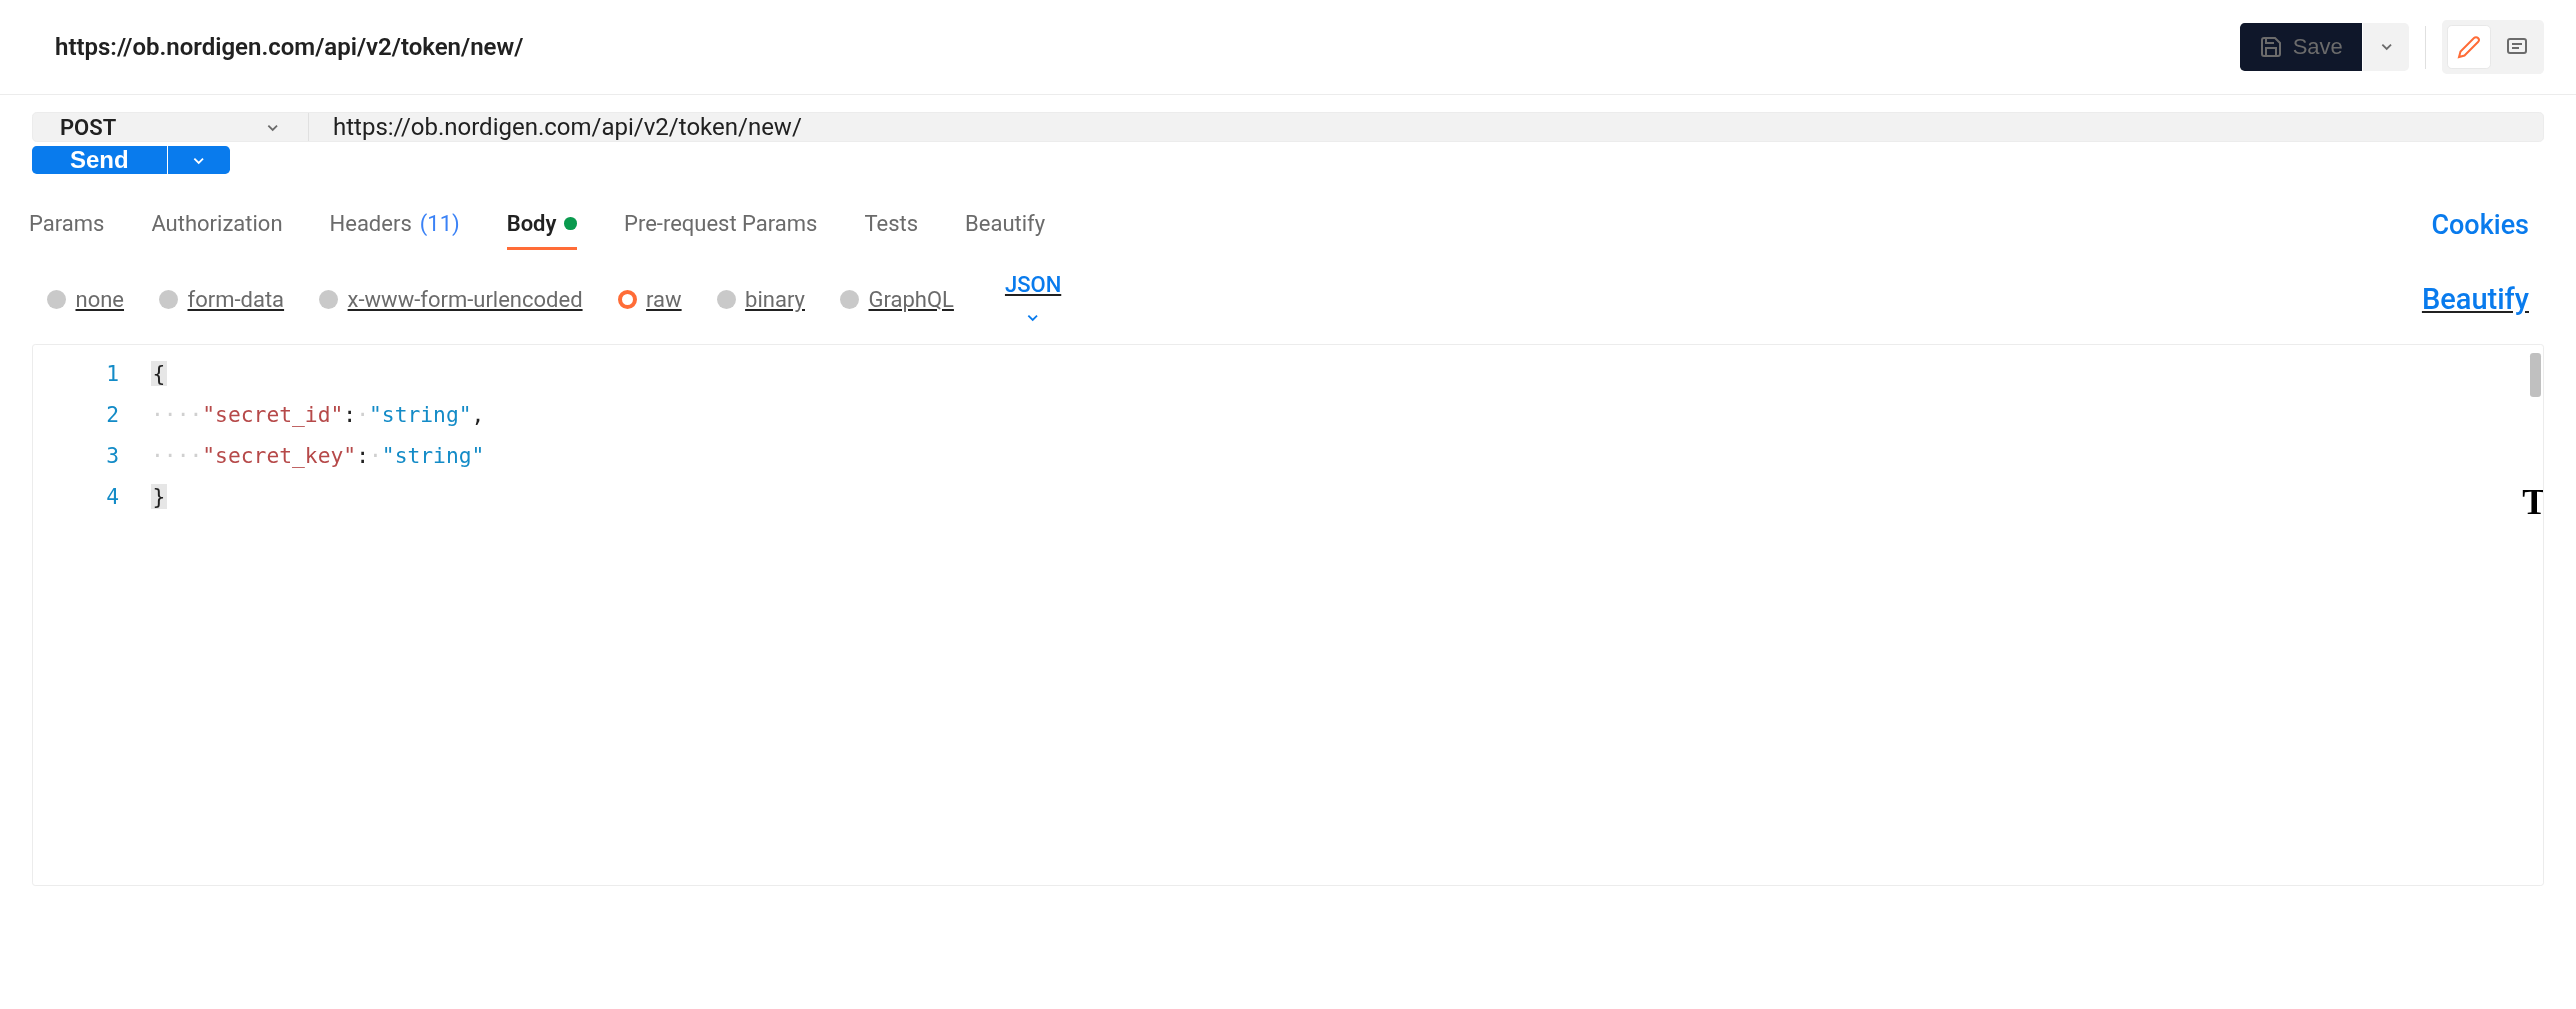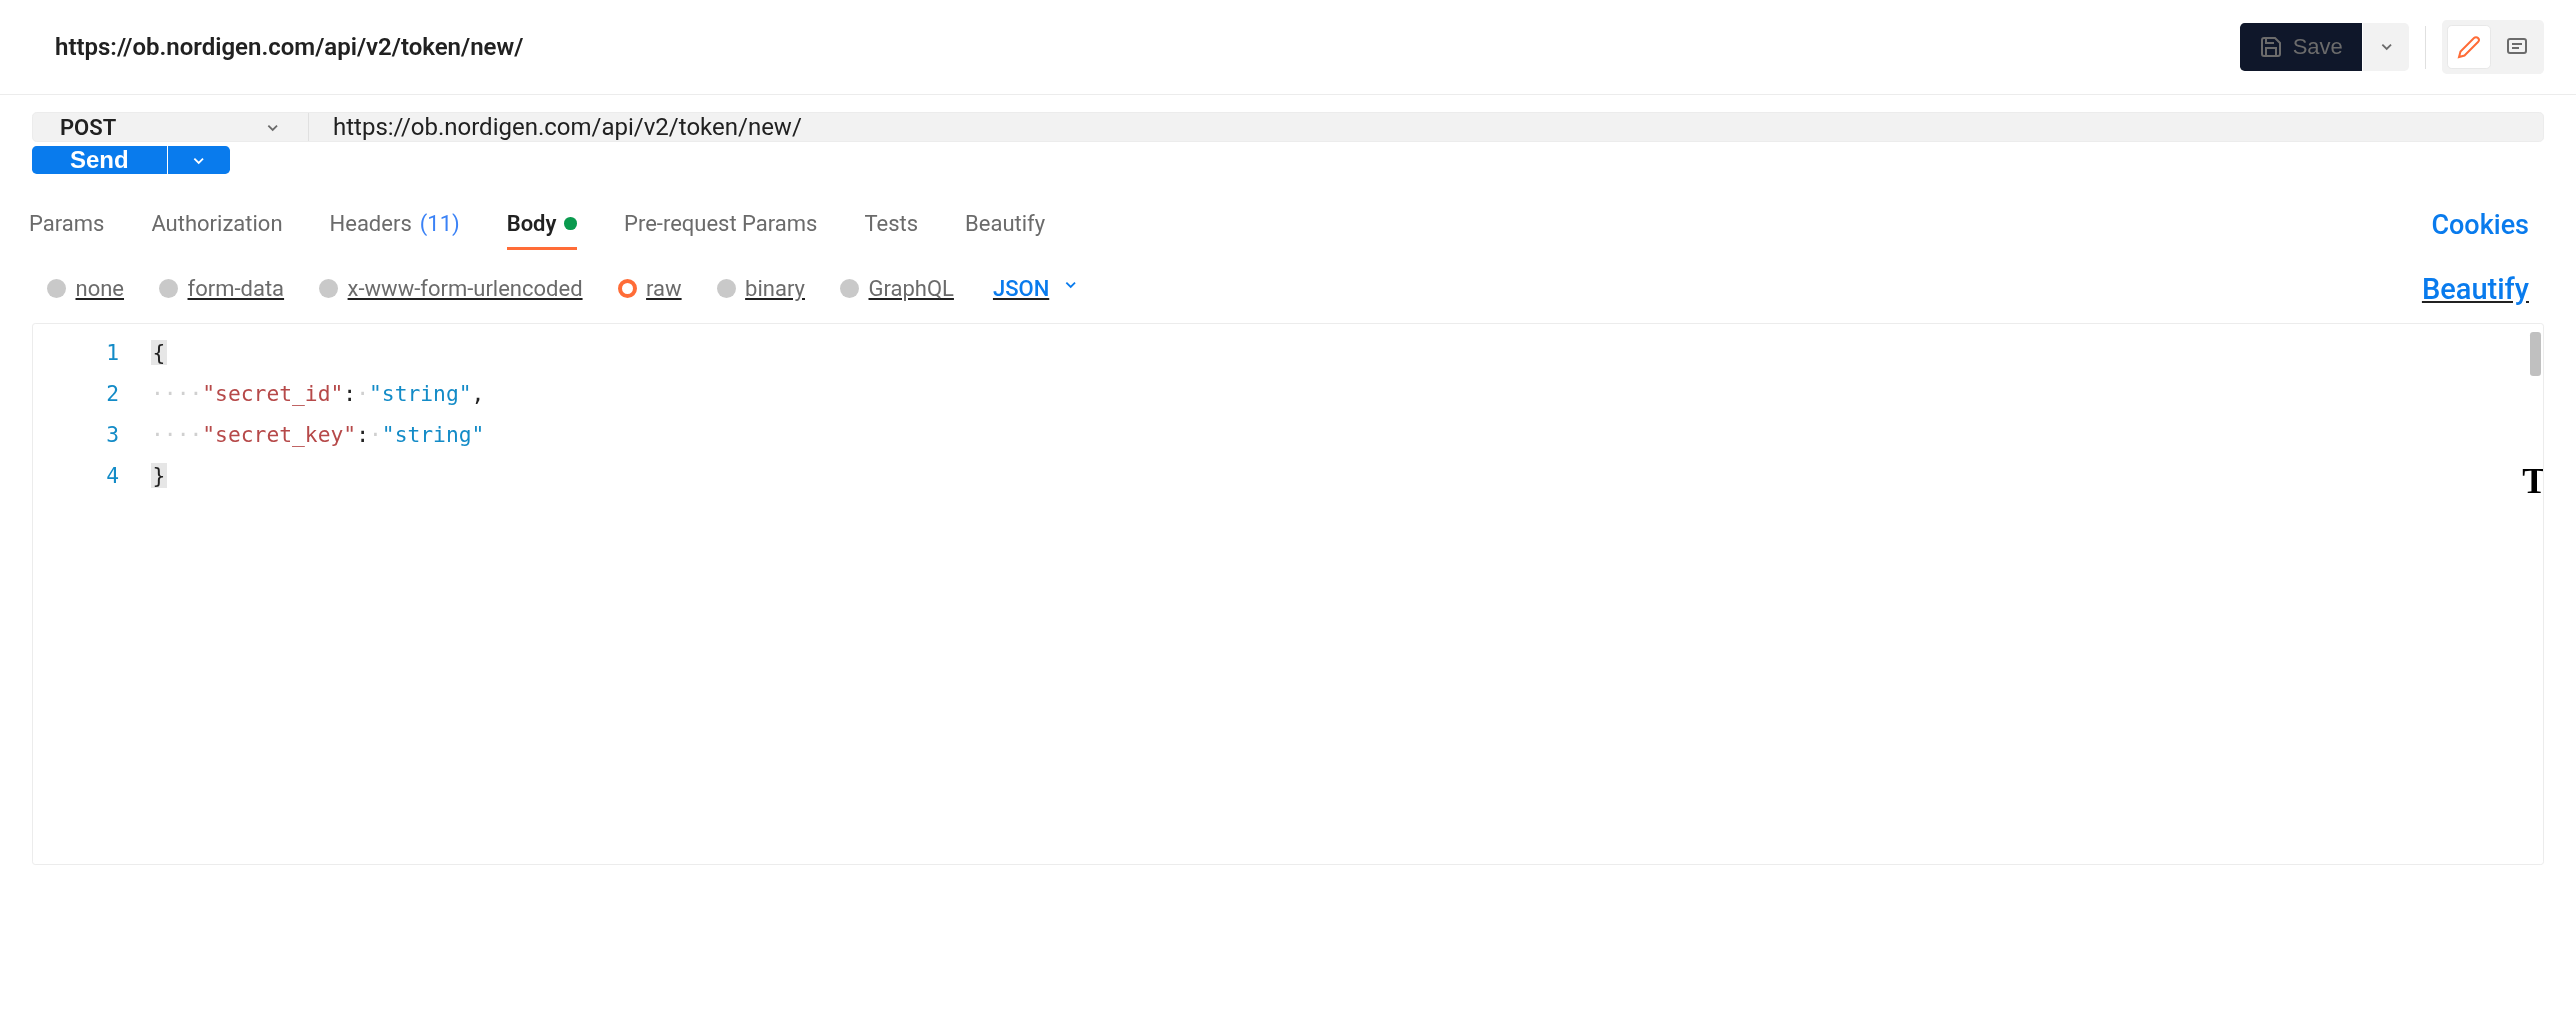--- a/index.html
+++ b/index.html
@@ -216,24 +216,25 @@
   background: #c9c9c9;
 }
 .radio-circle.selected {
   background: #fff;
   border: 4.7px solid #ff6c37;
 }
 .lang-select {
   color: #097bed;
   font-weight: 500;
   display: flex;
-  align-items: flex-start;
+  align-items: center;
   gap: 12.6px;
   cursor: pointer;
-  margin-left: 4px;
+  margin-left: 16px;
+  flex-direction: column;
 }
 .beautify-link {
   color: #097bed;
   font-size: 29px;
   cursor: pointer;
   font-weight: 500;
 }
 
 
 .editor-wrap {

